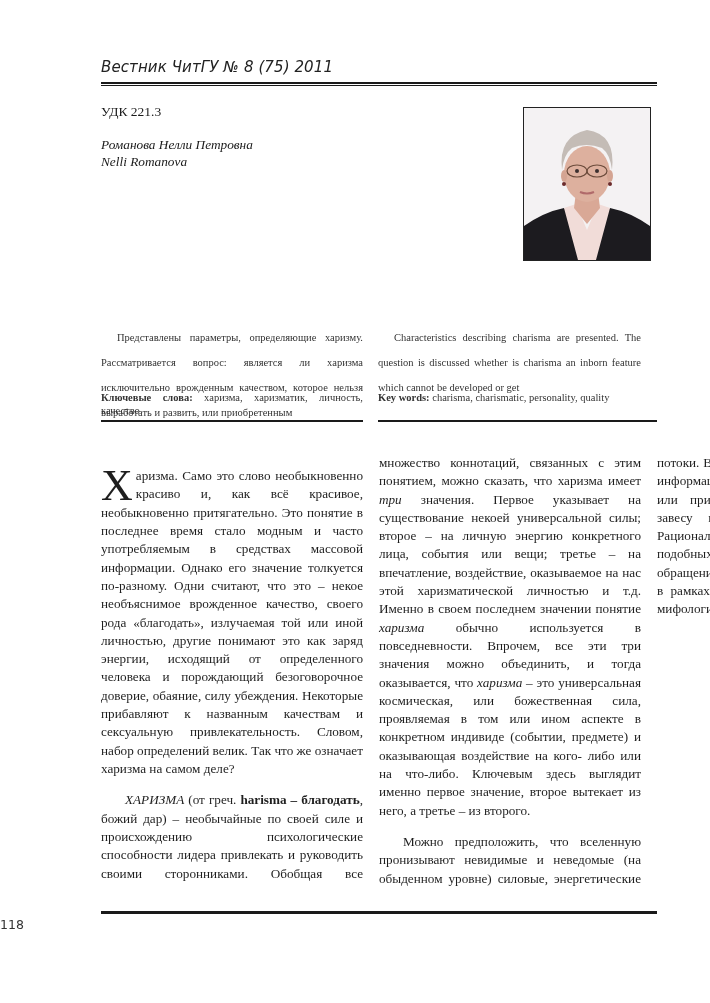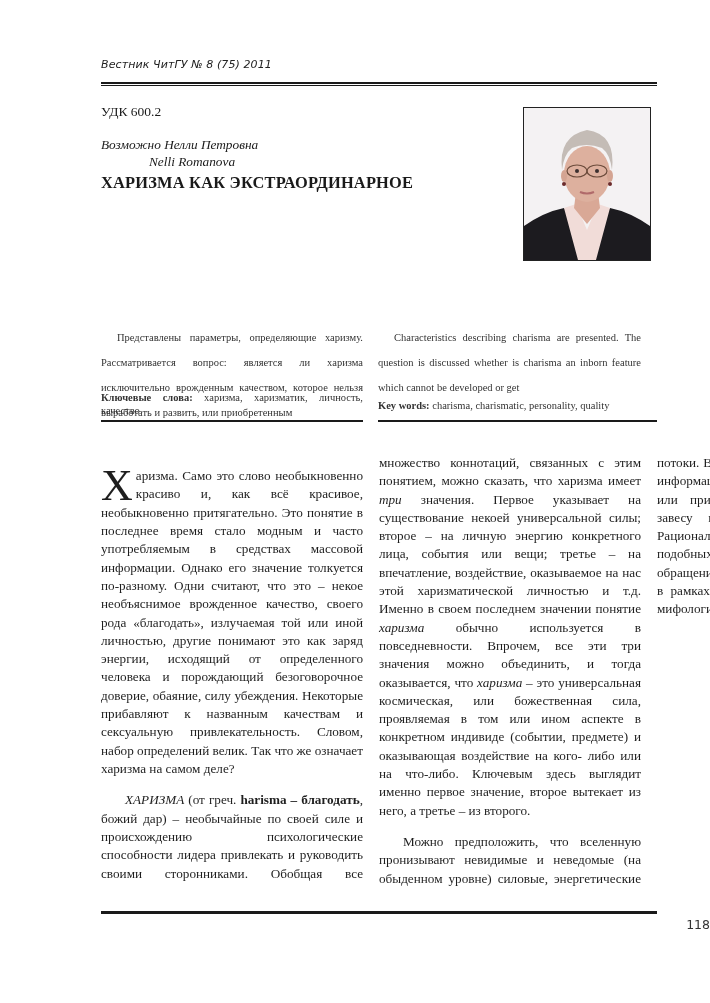--- a/index.html
+++ b/index.html
@@ -1,61 +1,60 @@
 <!DOCTYPE html>
 <html><head>
 <meta charset="utf-8">
 <style>
   html, body { margin:0; padding:0; background:#ffffff; }
   body { width:710px; height:1003px; position:relative; overflow:hidden; color:#1a1a1a; }
   .serif { font-family: "Liberation Serif", "DejaVu Serif", serif; }
   .sans { font-family: "DejaVu Sans", "Liberation Sans", sans-serif; }
 
-  .running-head { position:absolute; left:101px; top:58px; font-size:11px; font-style:italic; letter-spacing:0.1px; color:#222; }
+  .running-head { position:absolute; left:101px; top:58px; font-size:15px; font-style:italic; letter-spacing:0.1px; color:#222; }
   .rule-double { position:absolute; left:101px; width:556px; top:82px; height:4px; border-top:2px solid #1a1a1a; border-bottom:1px solid #1a1a1a; box-sizing:border-box; }
 
   .udk { position:absolute; left:101px; top:104px; font-size:13.5px; }
   .author-ru { position:absolute; left:101px; top:137px; font-size:13.3px; font-style:italic; }
-  .author-en { position:absolute; left:101px; top:154px; font-size:13.3px; font-style:italic;margin-left:48px; }
+  .author-en { position:absolute; left:101px; top:154px; font-size:13.3px; font-style:italic; }
 
   .title-ru, .title-en { position:absolute; left:101px; font-weight:bold; font-size:16.4px; line-height:18.5px; letter-spacing:0.2px; text-transform:uppercase; }
   .title-ru { top:174px; }
   .title-en { top:236px; }
 
   .photo-frame { position:absolute; left:523px; top:107px; width:126px; height:152px; border:1px solid #222; background:#f4f2f3; overflow:hidden; }
 
   .abstract { position:absolute; font-size:10.5px; line-height:25px; text-align:justify; color:#333; }
   .abstract-ru { left:101px; top:325px; width:262px; }
   .abstract-en { left:378px; top:325px; width:263px; }
   .abstract p { margin:0; text-indent:16px; }
 
   .kw { position:absolute; font-size:10.5px; line-height:12.5px; color:#333; text-align:justify; }
   .kw-ru { left:101px; top:392px; width:262px; }
-  .kw-en { left:378px; top:400px; width:263px; }
+  .kw-en { left:378px; top:392px; width:263px; }
   .kw b { font-weight:bold; }
 
   .rule-single { position:absolute; top:420px; height:1.5px; background:#1a1a1a; }
   .indent { text-indent:24px; }
   .dropcap { float:left; font-size:44px; line-height:34px; margin:2px 3px 0 0; font-weight:normal; }
 
   .rule-bottom { position:absolute; left:101px; top:911px; width:556px; height:3px; background:#1a1a1a; }
-  .page-num { position:absolute; left:0; width:100%; top:917px; text-align:right; font-size:12.5px; color:#333; }
+  .page-num { position:absolute; left:0; width:100%; top:917px; text-align:left; font-size:12.5px; color:#333; }
 </style>
 </head>
 <body>
 
 <div class="running-head sans">Вестник ЧитГУ № 8 (75) 2011</div>
 <div class="rule-double"></div>
 
-<div class="udk serif">УДК 600.2</div>
-<div class="author-ru serif">Возможно Нелли Петровна</div>
+<div class="udk serif">УДК 221.3</div>
+<div class="author-ru serif">Романова Нелли Петровна</div>
 <div class="author-en serif">Nelli Romanova</div>
 
 <div class="title-ru serif">
-  <div>ХАРИЗМА КАК ЭКСТРАОРДИНАРНОЕ</div>
 </div>
 <div class="title-en serif">
 </div>
 
 <div class="photo-frame">
   <svg width="126" height="152" viewBox="0 0 126 152">
     <rect width="126" height="152" fill="#f4f2f3"></rect>
 
     <path d="M0 118 Q20 104 40 100 L63 128 L86 100 Q106 104 126 118 L126 152 L0 152 Z" fill="#1c1b1f"></path>
 

